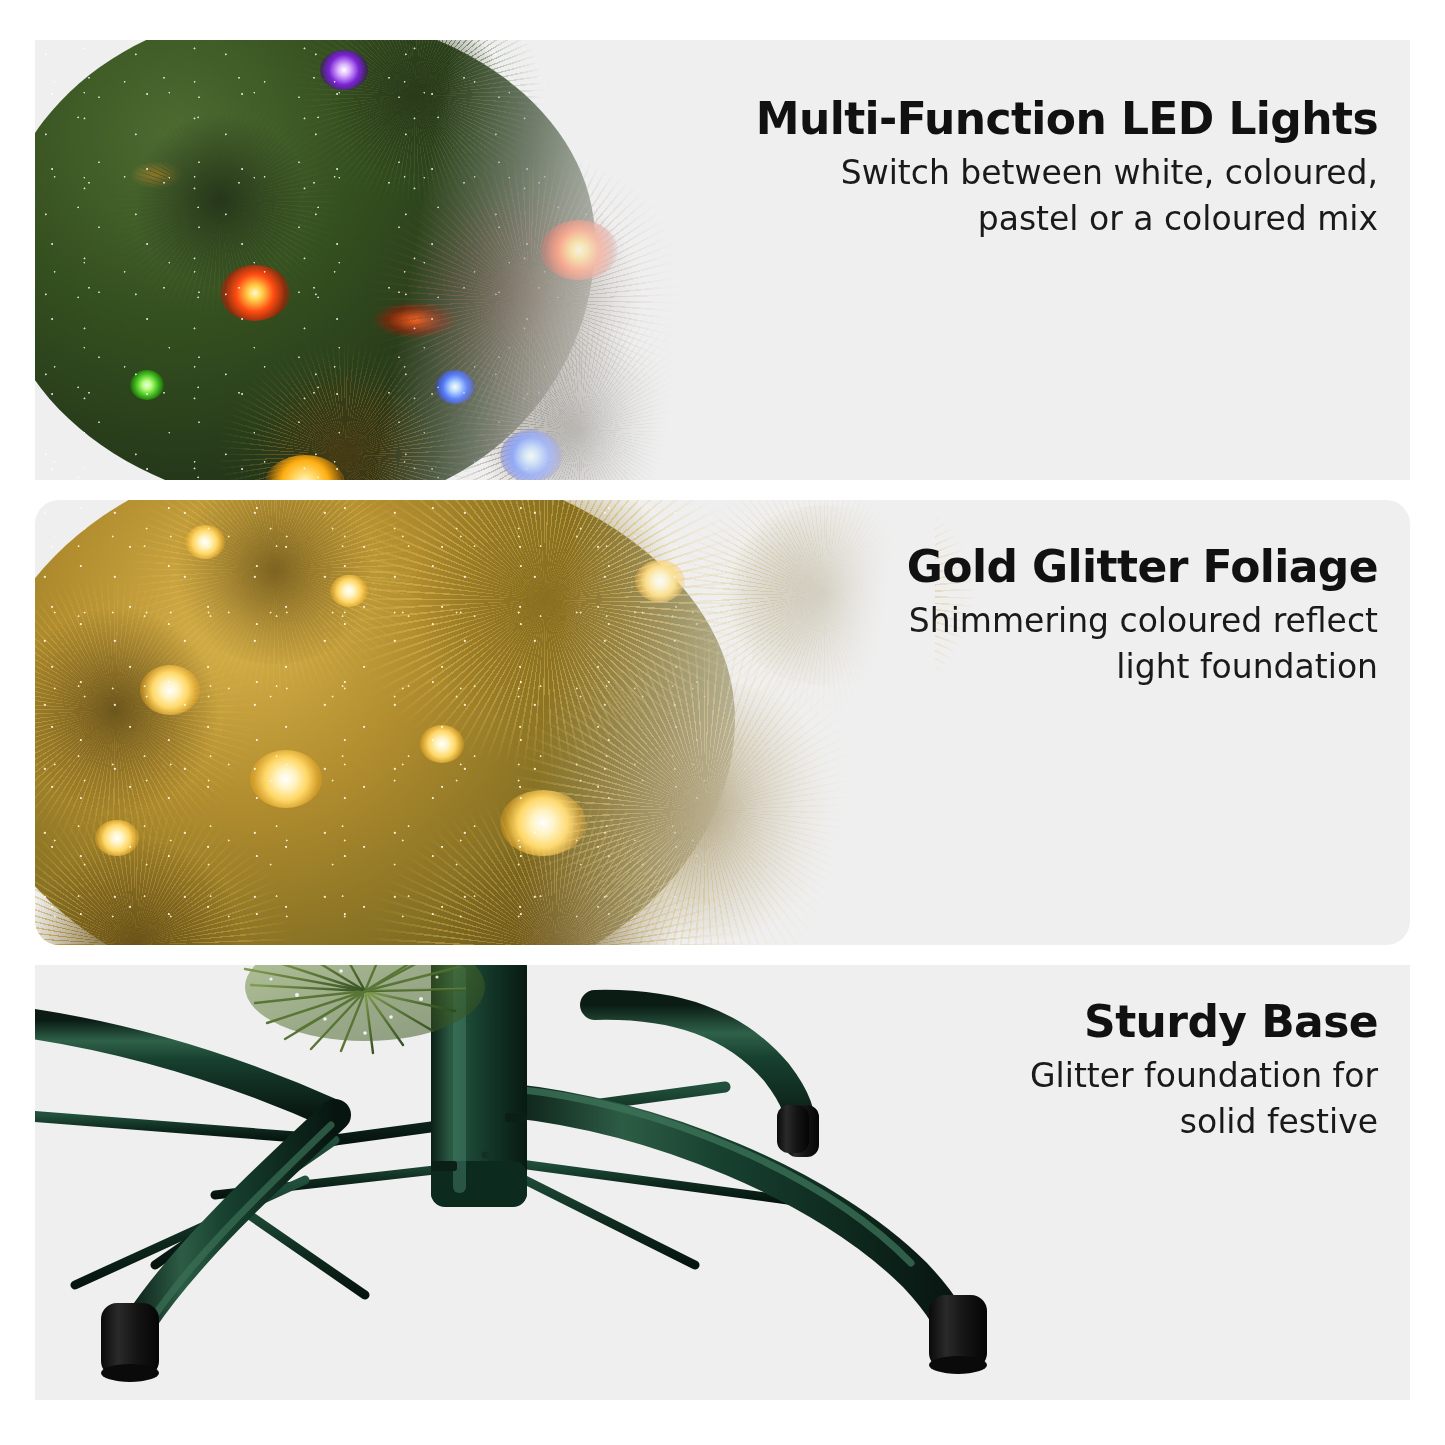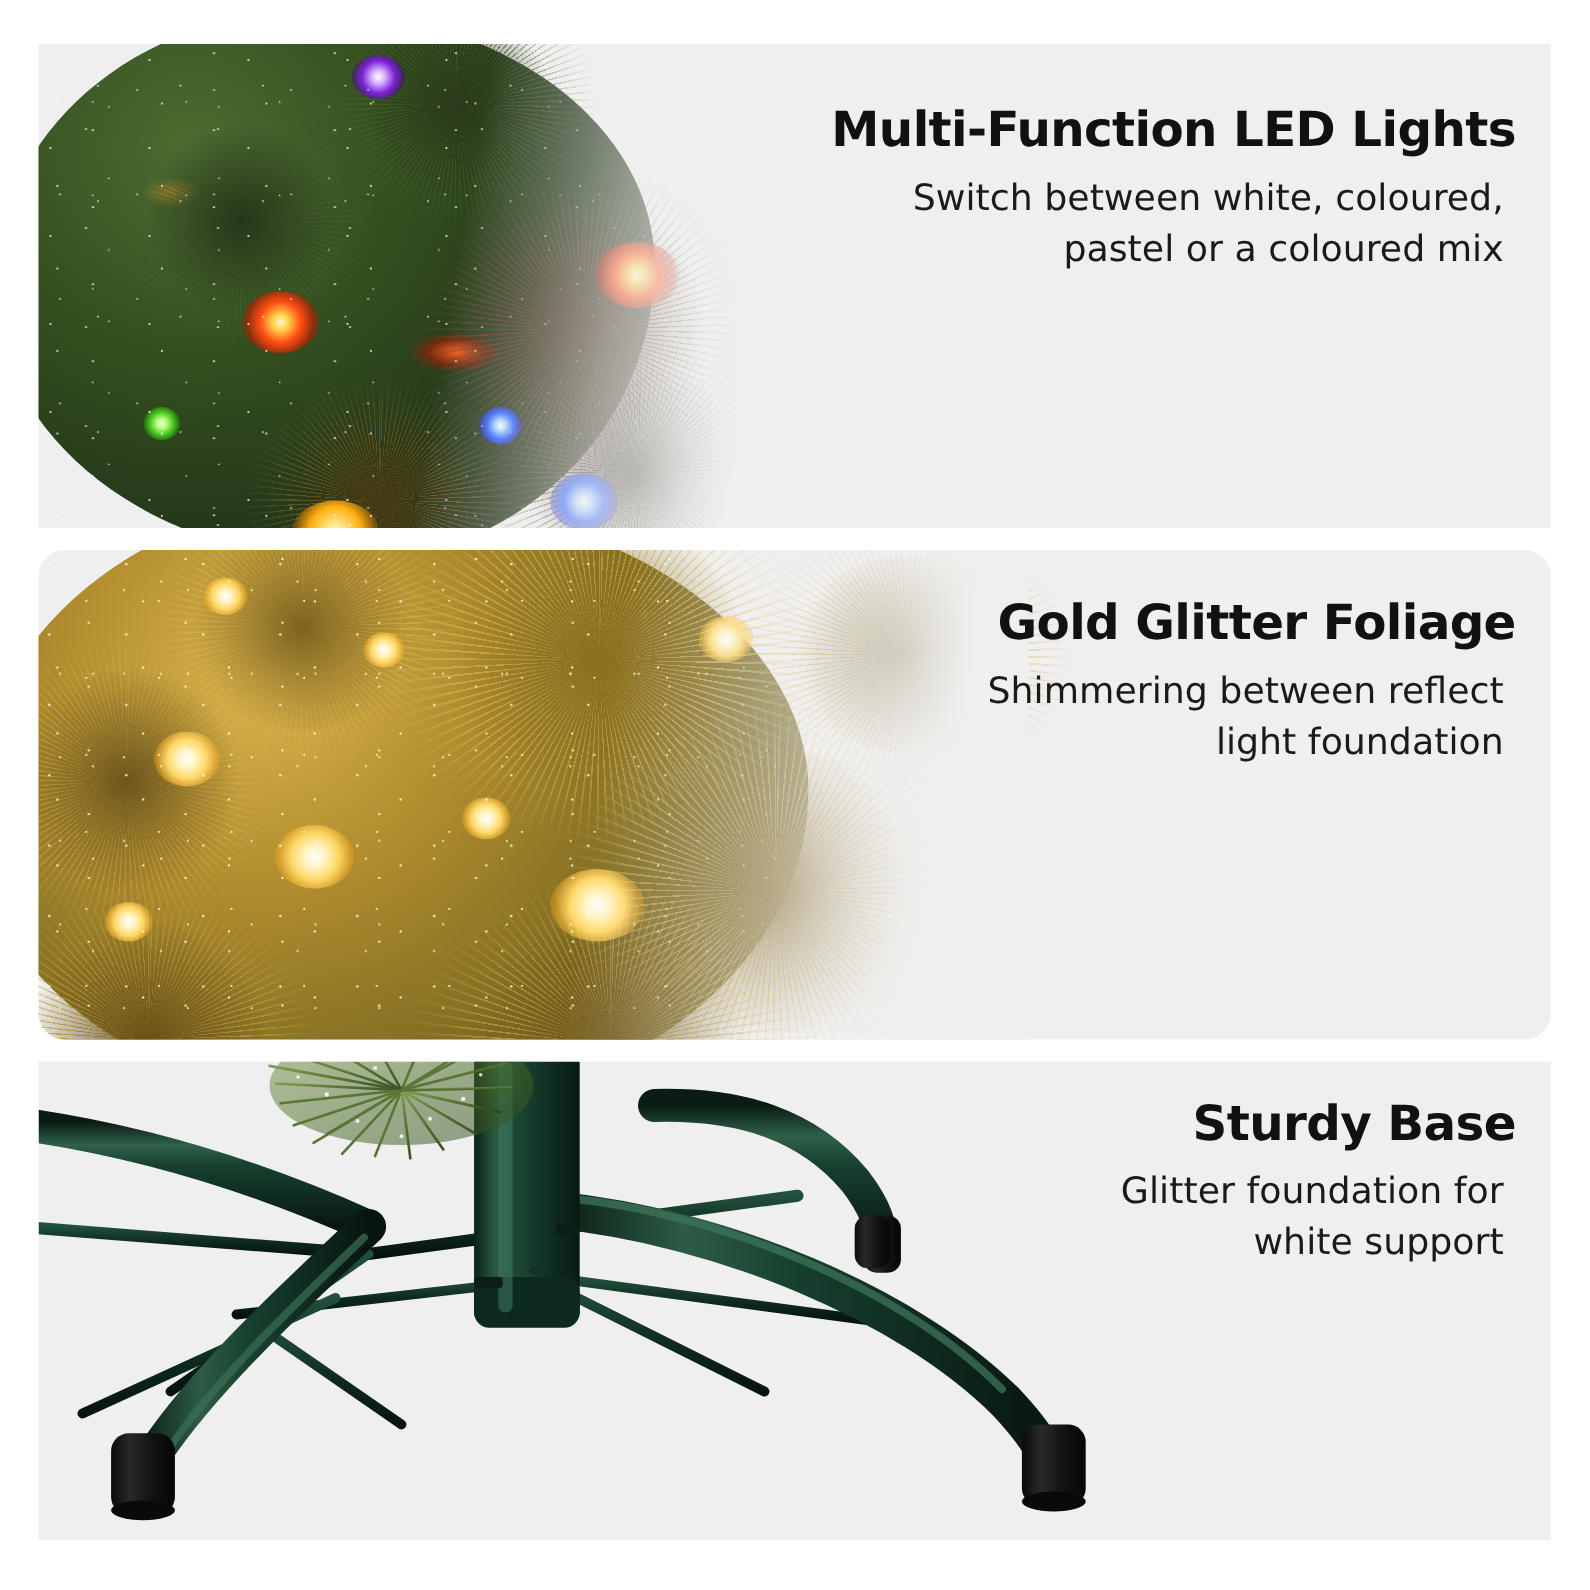--- a/index.html
+++ b/index.html
@@ -49,21 +49,21 @@
     color: #111111;
     margin: 0 0 4px 0;
     white-space: nowrap;
   }
   .panel-sub {
     font-family: "DejaVu Sans", sans-serif;
     font-weight: normal;
     font-size: 33px;
     line-height: 46px;
     color: #1a1a1a;
-    margin: 11px;
+    margin: 0;
   }
   .panel-sub span { display: block; white-space: nowrap; }
 
   #panel-1 .panel-text { top: 52px; }
   #panel-2 .panel-text { top: 40px; }
   #panel-3 .panel-text { top: 30px; text-align: right; }
 
   
   .photo1 {
     position: absolute;
@@ -290,21 +290,21 @@
       <div class="warm" id="p2-w7"></div>
       <div class="warm" id="p2-w8"></div>
 
       <div class="glitter-gold"></div>
       <div class="fade-right-2"></div>
     </div>
 
     <div class="panel-text">
       <h2 class="panel-title">Gold Glitter Foliage</h2>
       <p class="panel-sub">
-        <span>Shimmering between reflect</span>
+        <span>Shimmering coloured reflect</span>
         <span>light foundation</span>
       </p>
     </div>
   </section>
 
   <section class="panel" id="panel-3">
 
     <div class="photo3">
       <svg width="1000" height="435" viewBox="0 0 1000 435" aria-hidden="true">
         <defs>
@@ -425,18 +425,18 @@
               <circle cx="330" cy="68" r="1.8"></circle>
           </g>
         </g>
       </svg>
     </div>
 
     <div class="panel-text">
       <h2 class="panel-title">Sturdy Base</h2>
       <p class="panel-sub">
         <span>Glitter foundation for</span>
-        <span>white support</span>
+        <span>solid festive</span>
       </p>
     </div>
   </section>
 
 </div>
 
 </body></html>

